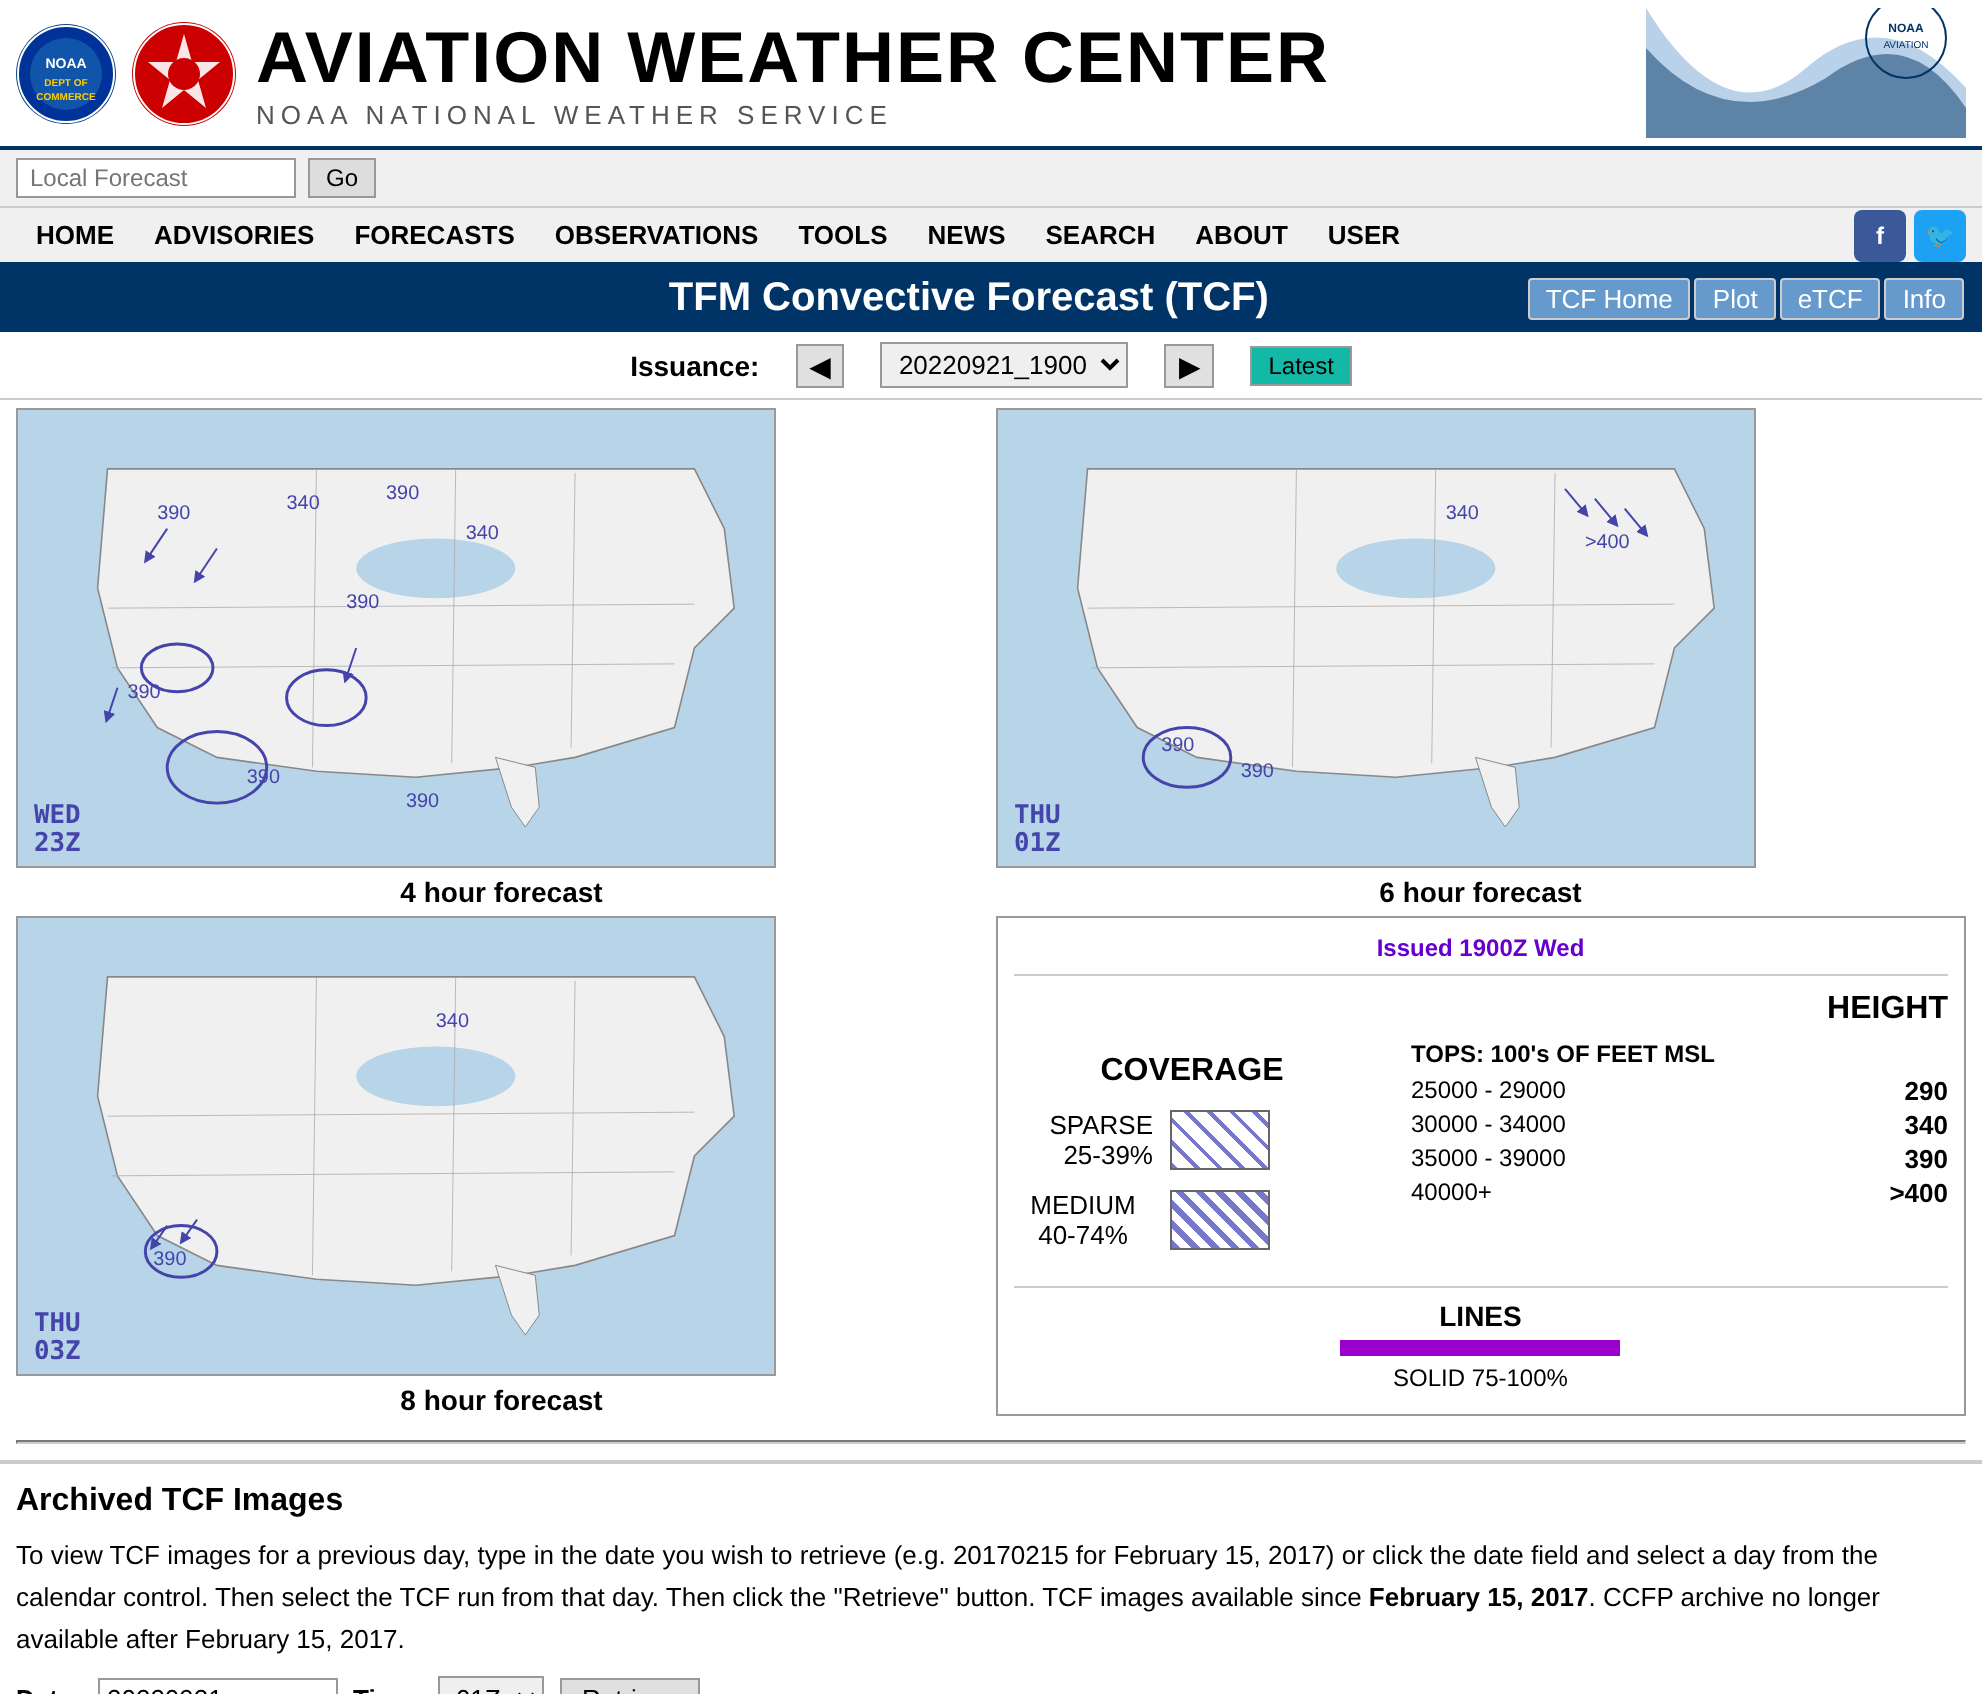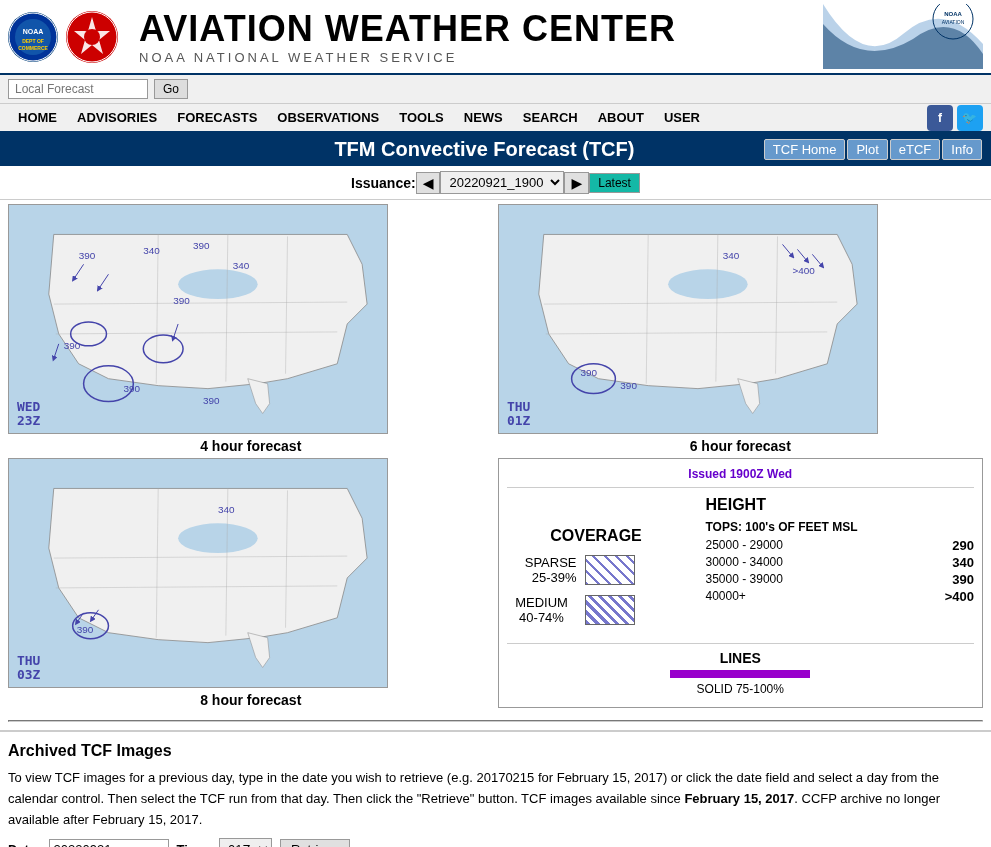--- a/index.html
+++ b/index.html
@@ -1,19 +1,19 @@
 <!DOCTYPE html>
 <html><head>
   <meta charset="utf-8">
   <style>
     * { margin: 0; padding: 0; box-sizing: border-box; }
     body { font-family: Arial, sans-serif; font-size: 13px; background: #fff; width: 991px; }
 
     
-    .header { display: flex; align-items: center; background: #fff; padding: 4px 8px; border-bottom: 2px solid #003366; gap: 11px; }
+    .header { display: flex; align-items: center; background: #fff; padding: 4px 8px; border-bottom: 2px solid #003366; }
     .header-logos { display: flex; align-items: center; gap: 8px; }
     .logo-circle { width: 50px; height: 50px; border-radius: 50%; background: #003366; display: flex; align-items: center; justify-content: center; color: #fff; font-size: 8px; font-weight: bold; text-align: center; overflow: hidden; }
     .logo-noaa { background: radial-gradient(circle, #1a6bb5, #003366); }
     .header-title { margin-left: 10px; }
     .header-title h1 { font-size: 36px; font-weight: bold; color: #000; letter-spacing: 1px; }
     .header-subtitle { font-size: 13px; color: #555; letter-spacing: 3px; }
     .header-right { margin-left: auto; display: flex; align-items: center; }
 
     
     .navbar-local { display: flex; align-items: center; background: #f0f0f0; padding: 4px 8px; border-bottom: 1px solid #ccc; gap: 6px; }
@@ -27,21 +27,21 @@
     .fb { background: #3b5998; }
     .tw { background: #1da1f2; }
 
     
     .page-header { background: #003366; color: #fff; text-align: center; padding: 5px; font-size: 20px; font-weight: bold; display: flex; align-items: center; justify-content: space-between; }
     .page-header-title { flex: 1; text-align: center; }
     .page-header-links { display: flex; gap: 2px; margin-right: 4px; }
     .page-header-link { background: #6699cc; color: #fff; padding: 2px 8px; font-size: 13px; border: 1px solid #ccc; cursor: pointer; border-radius: 2px; }
 
     
-    .issuance-bar { background: #fff; display: flex; align-items: center; justify-content: center; padding: 5px; border-bottom: 1px solid #ccc; gap: 0; }
+    .issuance-bar { background: #fff; display: flex; align-items: center; justify-content: center; padding: 5px; border-bottom: 1px solid #ccc; gap: 18px; }
     .issuance-label { font-weight: bold; font-size: 14px; }
     .nav-btn { background: #e0e0e0; border: 1px solid #999; cursor: pointer; padding: 2px 6px; font-size: 14px; }
     .issuance-select { padding: 2px 4px; font-size: 13px; border: 1px solid #999; }
     .latest-btn { background: #14b8a6; border: 1px solid #999; cursor: pointer; padding: 2px 8px; font-size: 12px; }
 
     
     .main-content { padding: 4px 8px; }
     .maps-grid { display: grid; grid-template-columns: 1fr 1fr; gap: 4px; margin-bottom: 4px; }
 
     .map-container { text-align: center; }
@@ -287,21 +287,21 @@
           <div class="coverage-row">
             <div class="coverage-label" style="text-align:right;">SPARSE<br>25-39%</div>
             <div class="coverage-swatch sparse-swatch"></div>
           </div>
           <div class="coverage-row">
             <div class="coverage-label" style="text-align:center;">MEDIUM<br>40-74%</div>
             <div class="coverage-swatch medium-swatch"></div>
           </div>
         </div>
         <div style="flex:1.5;">
-          <div style="font-size:16px;font-weight:bold;text-align:left;margin-bottom:6px;">HEIGHT</div>
+          <div style="font-size:16px;font-weight:bold;text-align:right;margin-bottom:6px;">HEIGHT</div>
           <div class="height-section">
             <div class="height-tops">TOPS: 100's OF FEET MSL</div>
             <div class="height-row">
               <span>25000 - 29000</span>
               <span class="height-code">290</span>
             </div>
             <div class="height-row">
               <span>30000 - 34000</span>
               <span class="height-code">340</span>
             </div>

